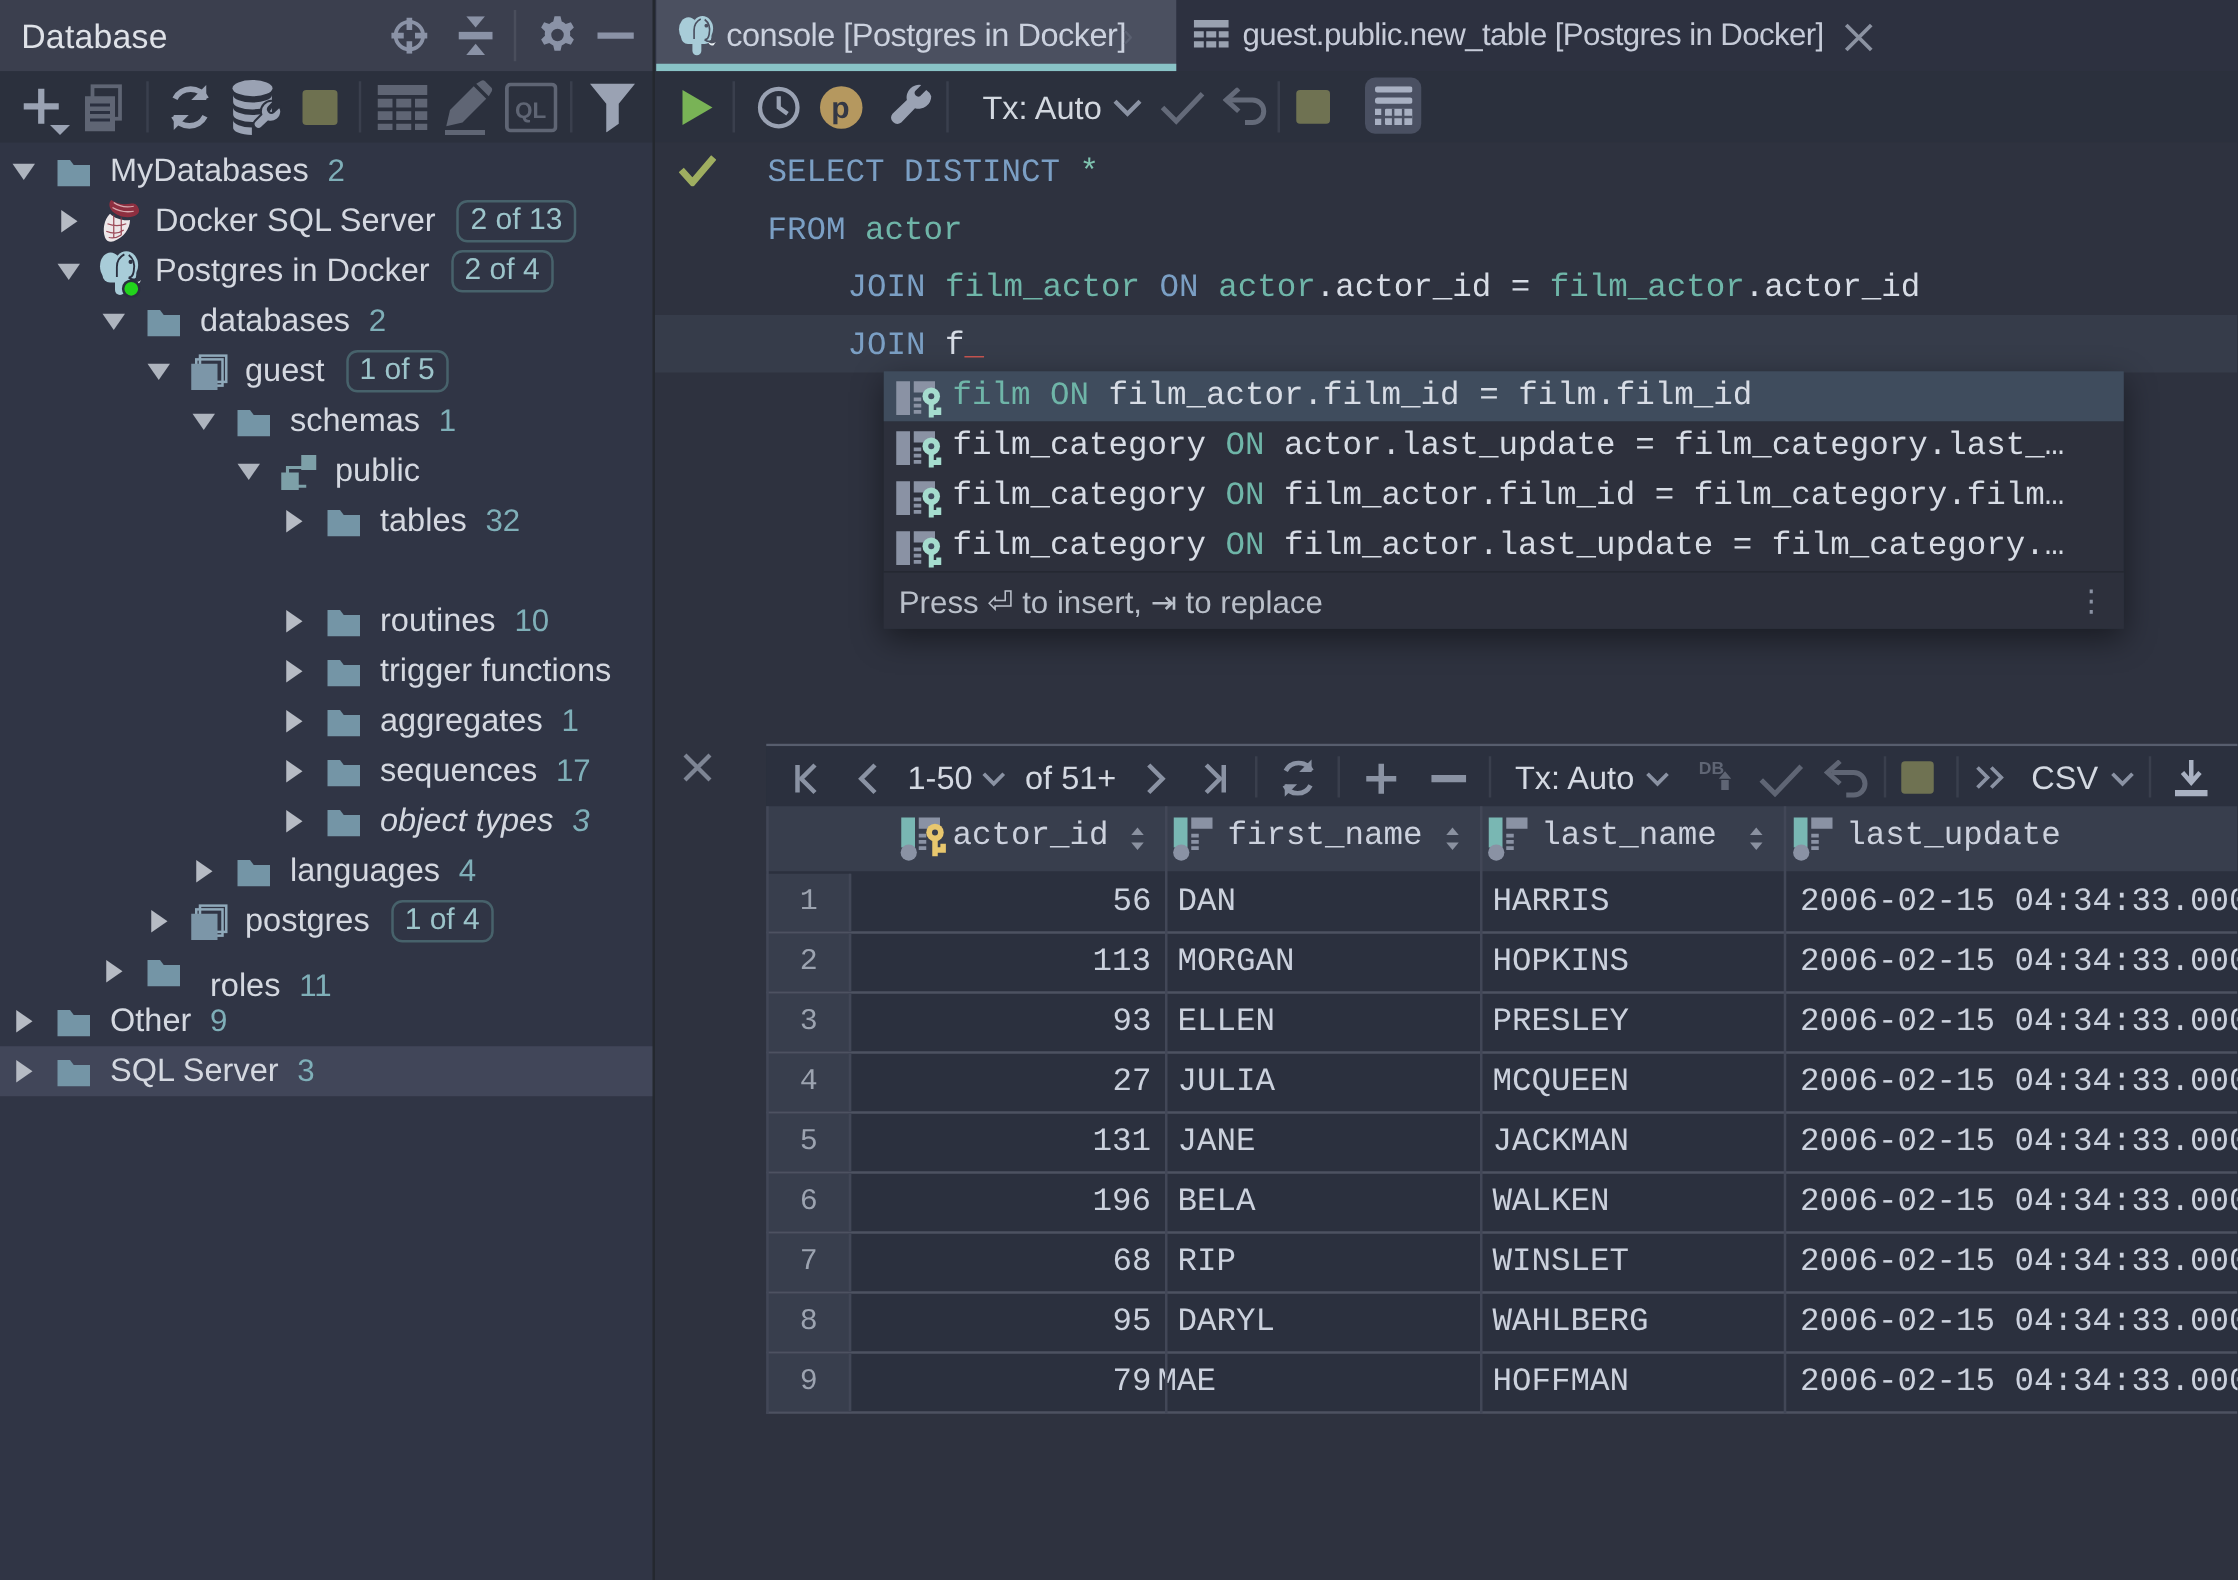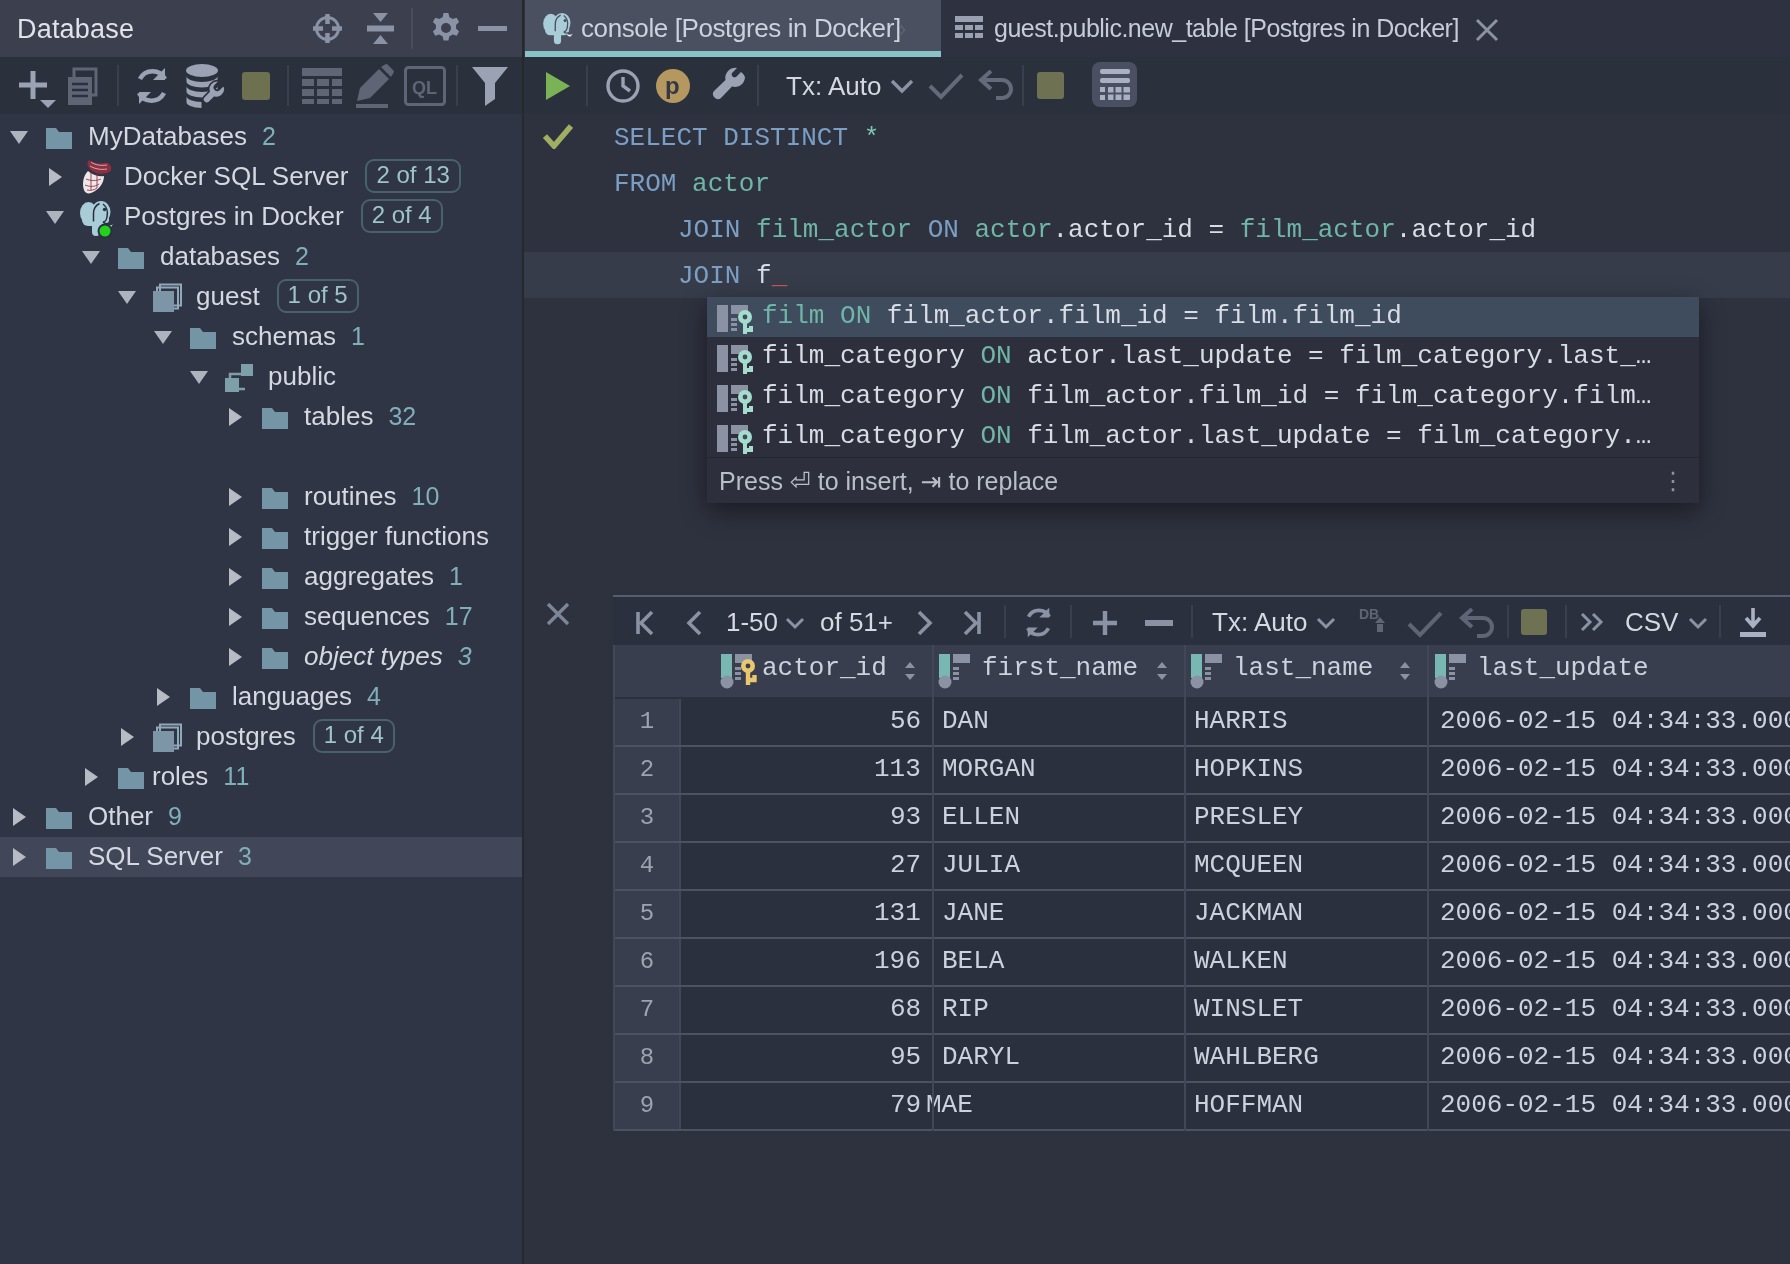--- a/index.html
+++ b/index.html
@@ -276,21 +276,21 @@
         </g>
         <rect x="1" y="8" width="21" height="21" fill="#7c96a8"></rect>
       </svg>
       <div class="tlabel" style="left:196px;">postgres<span class="tbadge">1 of 4</span></div>
     </div>
 <div class="trow" style="top:643px;">
       <div class="tarrow-r" style="left:85px;"></div>
       <svg class="ticon" style="left:116px;" width="30" height="28" viewBox="0 0 30 28">
         <path fill="#7495a6" d="M2 5 h10 l3 4 h13 v17 h-26 z"></path>
       </svg>
-      <div class="tlabel" style="left:152px;">roles<span class="tcount">11</span></div>
+      <div class="tlabel" style="left:168px;margin-top:12px;">roles<span class="tcount">11</span></div>
     </div>
 <div class="trow" style="top:683px;">
       <div class="tarrow-r" style="left:13px;"></div>
       <svg class="ticon" style="left:44px;" width="30" height="28" viewBox="0 0 30 28">
         <path fill="#7495a6" d="M2 5 h10 l3 4 h13 v17 h-26 z"></path>
       </svg>
       <div class="tlabel" style="left:88px;">Other<span class="tcount">9</span></div>
     </div>
 <div class="trow sel" style="top:723px;">
       <div class="tarrow-r" style="left:13px;"></div>

